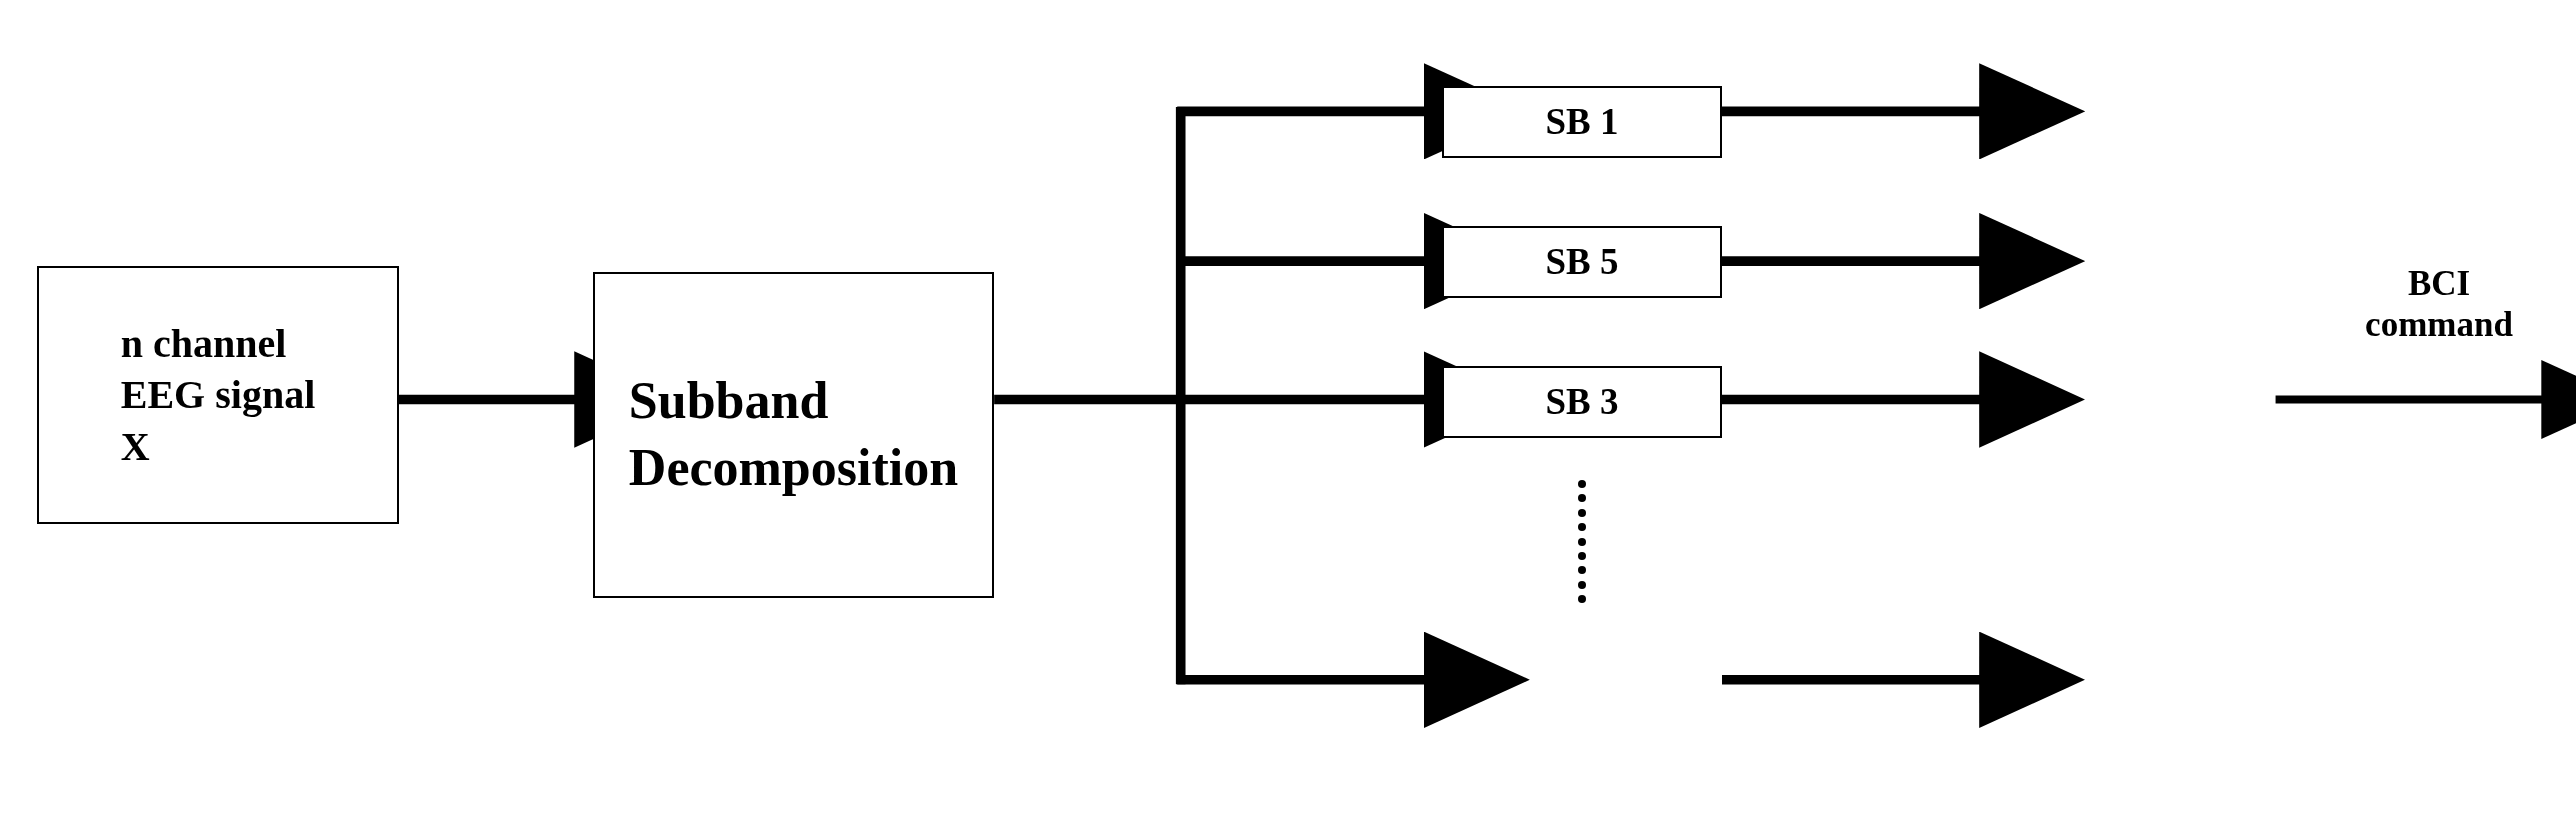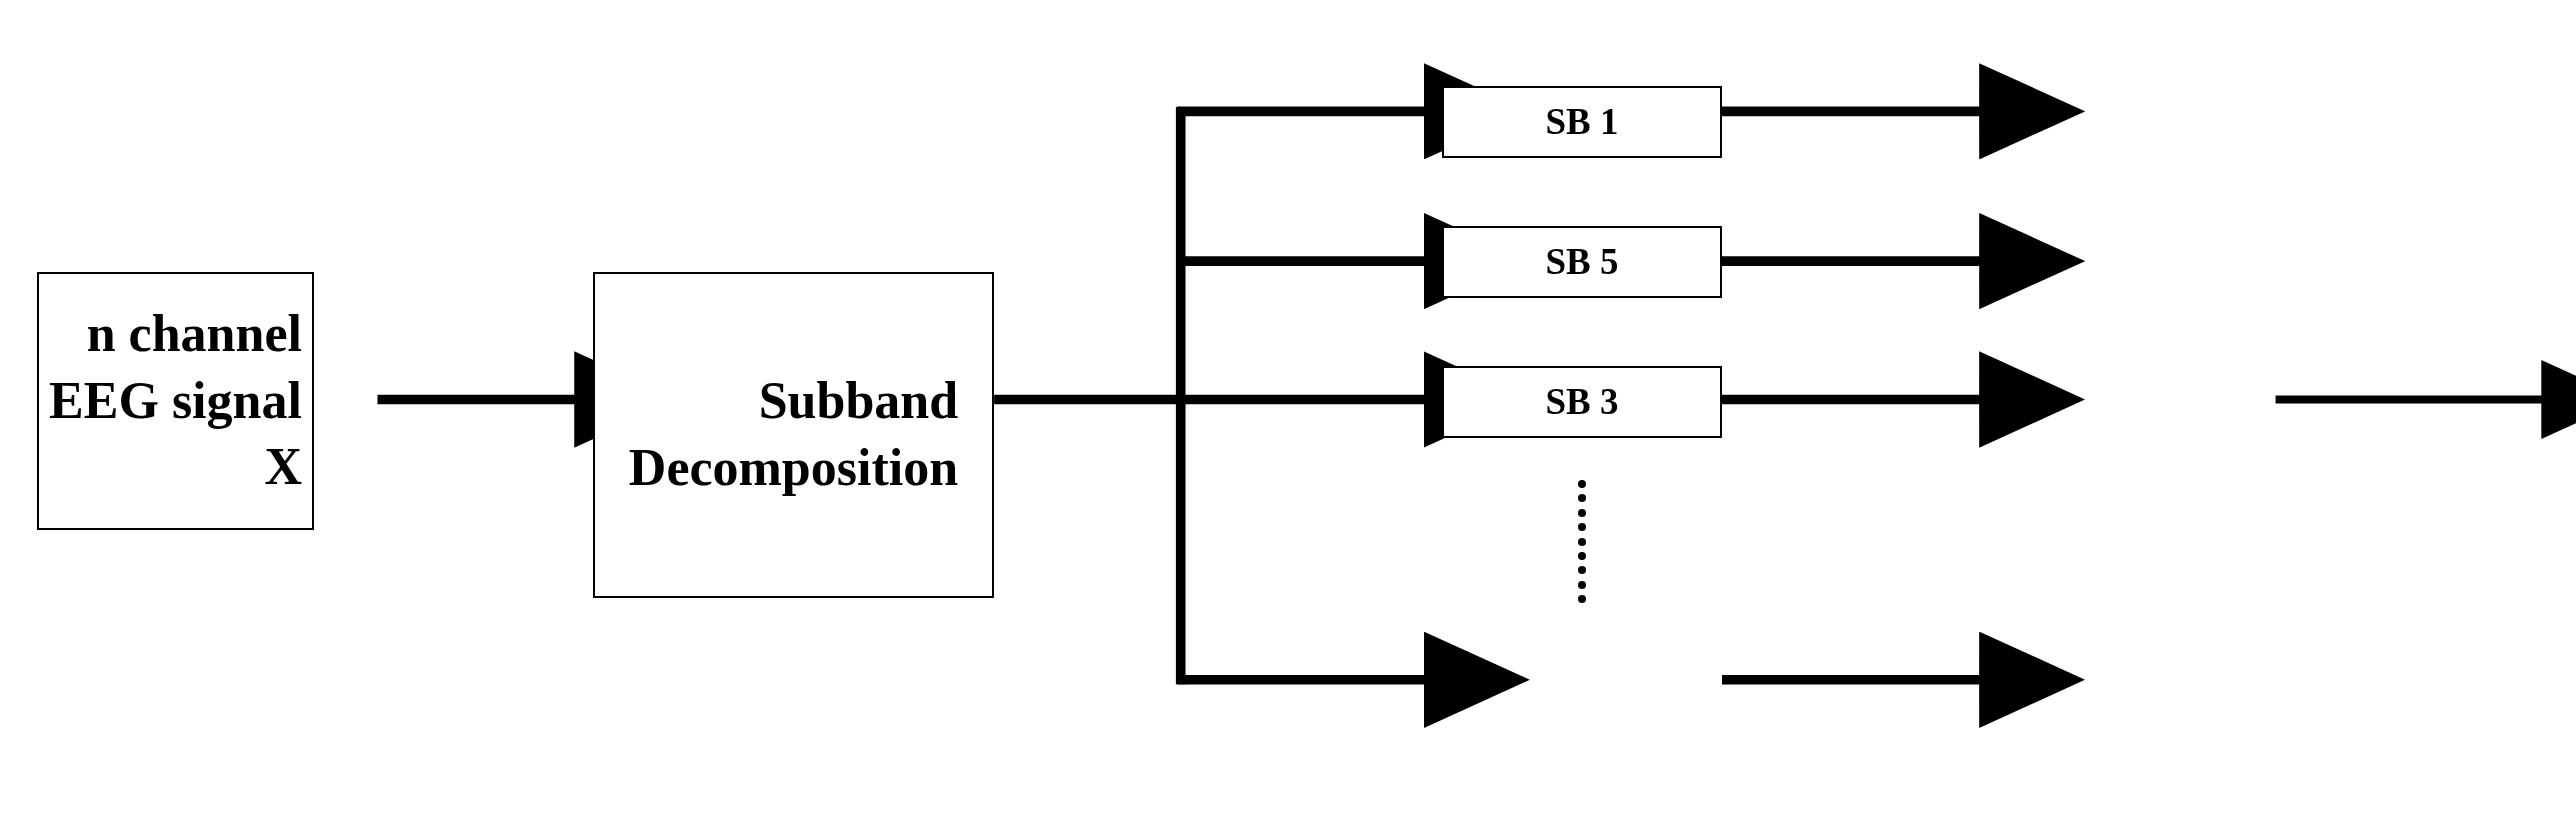--- a/index.html
+++ b/index.html
@@ -15,21 +15,21 @@
     overflow: hidden;
     font-family: "Liberation Serif", "DejaVu Serif", serif;
   }
   .box {
     position: absolute;
     box-sizing: border-box;
     background: #ffffff;
     display: flex;
     align-items: center;
     justify-content: center;
-    text-align: right;
+    text-align: left;
     color: #000000;
     font-weight: bold;
     line-height: 1.28;
     white-space: pre-line;
   }
   .box-thin {
     border: 2.6px solid #000000;
   }
   .box-thick {
     border: 8px solid #000000;
@@ -89,21 +89,21 @@
     <line x1="1344" y1="776" x2="1630" y2="776" stroke="#000000" stroke-width="11" marker-end="url(#ah)"></line>
 
     <line x1="1966" y1="127" x2="2264" y2="127" stroke="#000000" stroke-width="11" marker-end="url(#ah)"></line>
     <line x1="1966" y1="298" x2="2264" y2="298" stroke="#000000" stroke-width="11" marker-end="url(#ah)"></line>
     <line x1="1966" y1="456" x2="2264" y2="456" stroke="#000000" stroke-width="11" marker-end="url(#ah)"></line>
     <line x1="1966" y1="776" x2="2264" y2="776" stroke="#000000" stroke-width="11" marker-end="url(#ah)"></line>
 
     <line x1="2598" y1="456" x2="2905" y2="456" stroke="#000000" stroke-width="9" marker-end="url(#ah)"></line>
   </svg>
 
-  <div class="box box-thin" style="left:37px; top:272px; width:277px; height:258px; font-size:52px;">n channel
+  <div class="box box-thin" style="left:37px; top:266px; width:362px; height:258px; font-size:40px;">n channel
 EEG signal
 X</div>
 
   <div class="box box-thin" style="left:593px; top:272px; width:401px; height:326px; font-size:52px;">Subband
 Decomposition</div>
 
   <div class="box box-thin" style="left:1442px; top:86px; width:280px; height:72px; font-size:37px;">SB 1</div>
 
   <div class="box box-thin" style="left:1442px; top:226px; width:280px; height:72px; font-size:37px;">SB 5</div>
 
@@ -116,15 +116,17 @@
       <i></i>
       <i></i>
       <i></i>
       <i></i>
       <i></i>
       <i></i>
       <i></i>
   </div>
 
 
+  <div class="label-free" style="left:2312px; top:263px; width:254px; font-size:35px;">BCI
+command</div>
 
 </div>
 
 
 </body></html>

